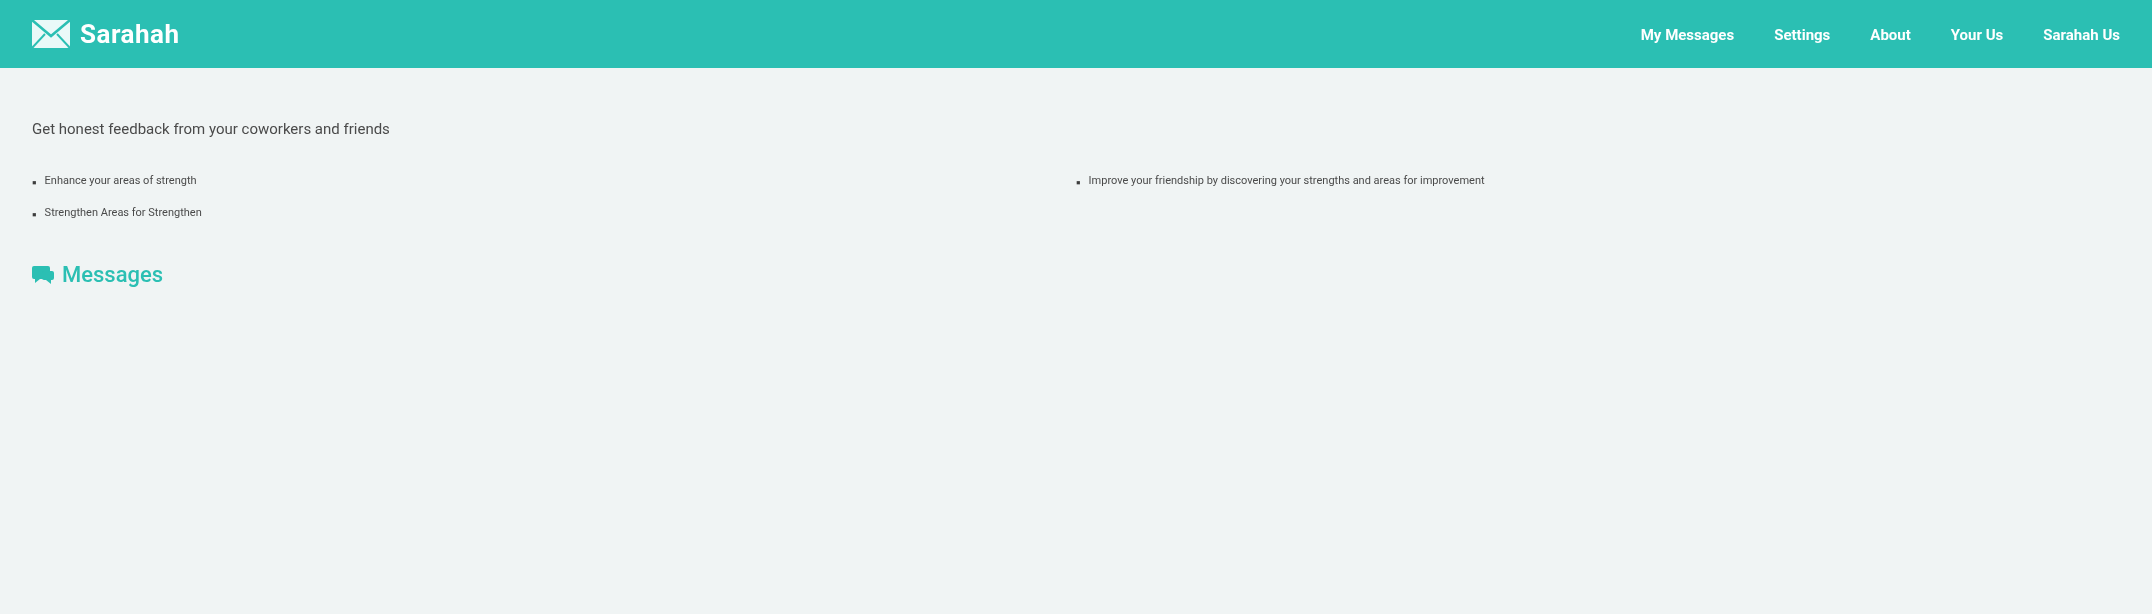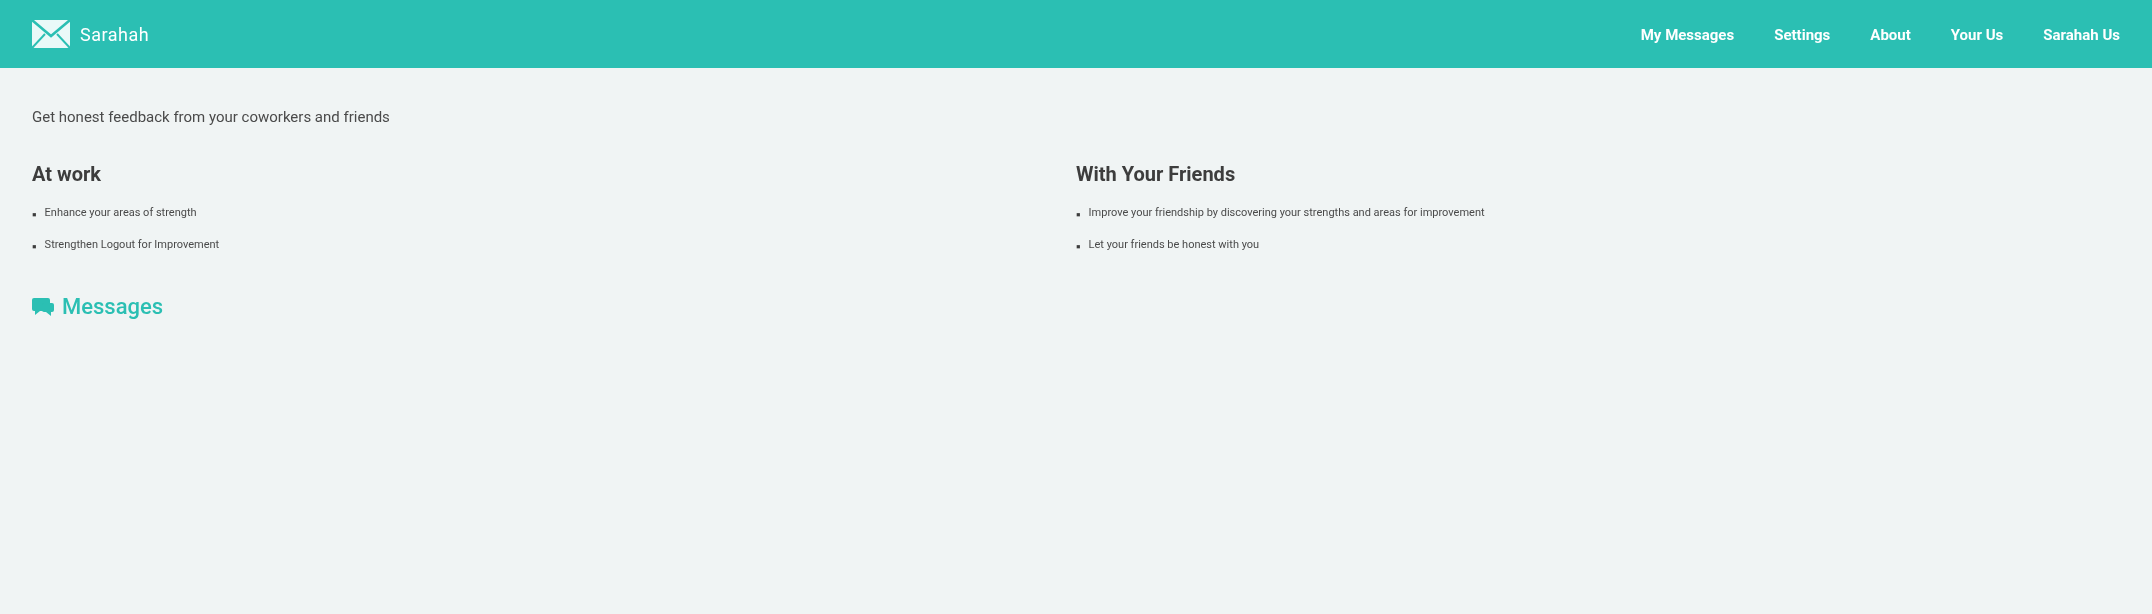--- a/index.html
+++ b/index.html
@@ -32,42 +32,42 @@
       text-decoration: none;
     }
 
     .brand-icon {
       width: 38px;
       height: 28px;
     }
 
     .brand-name {
       color: #ffffff;
-      font-size: 18px;
-      font-weight: 400;
+      font-size: 26px;
+      font-weight: 700;
       letter-spacing: 0.5px;
     }
 
     .navbar-nav {
       display: flex;
       align-items: center;
       gap: 40px;
       list-style: none;
     }
 
     .navbar-nav a {
       color: #ffffff;
       text-decoration: none;
       font-size: 15px;
       font-weight: 700;
     }
 
     
     .main-content {
-      padding: 40px 32px 32px 32px;
+      padding: 52px 32px 32px 32px;
     }
 
     .tagline {
       font-size: 15px;
       color: #4a4a4a;
       margin-bottom: 36px;
     }
 
     
     .columns {
@@ -160,47 +160,42 @@
     </li>
   </ul>
 </nav>
 
 <div class="main-content">
   <p class="tagline">Get honest feedback from your coworkers and friends</p>
 
   <div class="columns">
 
     <div class="column">
-      <h2 class="column-title">At work</h2>
       <ul class="feature-list">
         <li>
           <span>Enhance your areas of strength</span>
         </li>
         <li>
-          <span>Strengthen Logout for Improvement</span>
+          <span>Strengthen Areas for Strengthen</span>
         </li>
       </ul>
 
       <a class="messages-link" href="#">
 
         <svg class="messages-icon" viewBox="0 0 22 18" xmlns="http://www.w3.org/2000/svg">
           <rect x="0" y="0" width="18" height="13" rx="2" fill="#2bbfb3"></rect>
           <polygon points="3,13 3,17 8,13" fill="#2bbfb3"></polygon>
           <rect x="10" y="5" width="12" height="9" rx="2" fill="#2bbfb3"></rect>
           <polygon points="19,14 19,18 14,14" fill="#2bbfb3"></polygon>
         </svg>
         <span>Messages</span>
       </a>
     </div>
 
     <div class="column">
-      <h2 class="column-title">With Your Friends</h2>
       <ul class="feature-list">
         <li>
           <span>Improve your friendship by discovering your strengths and areas for improvement</span>
-        </li>
-        <li>
-          <span>Let your friends be honest with you</span>
         </li>
       </ul>
     </div>
   </div>
 </div>
 
 </body></html>

